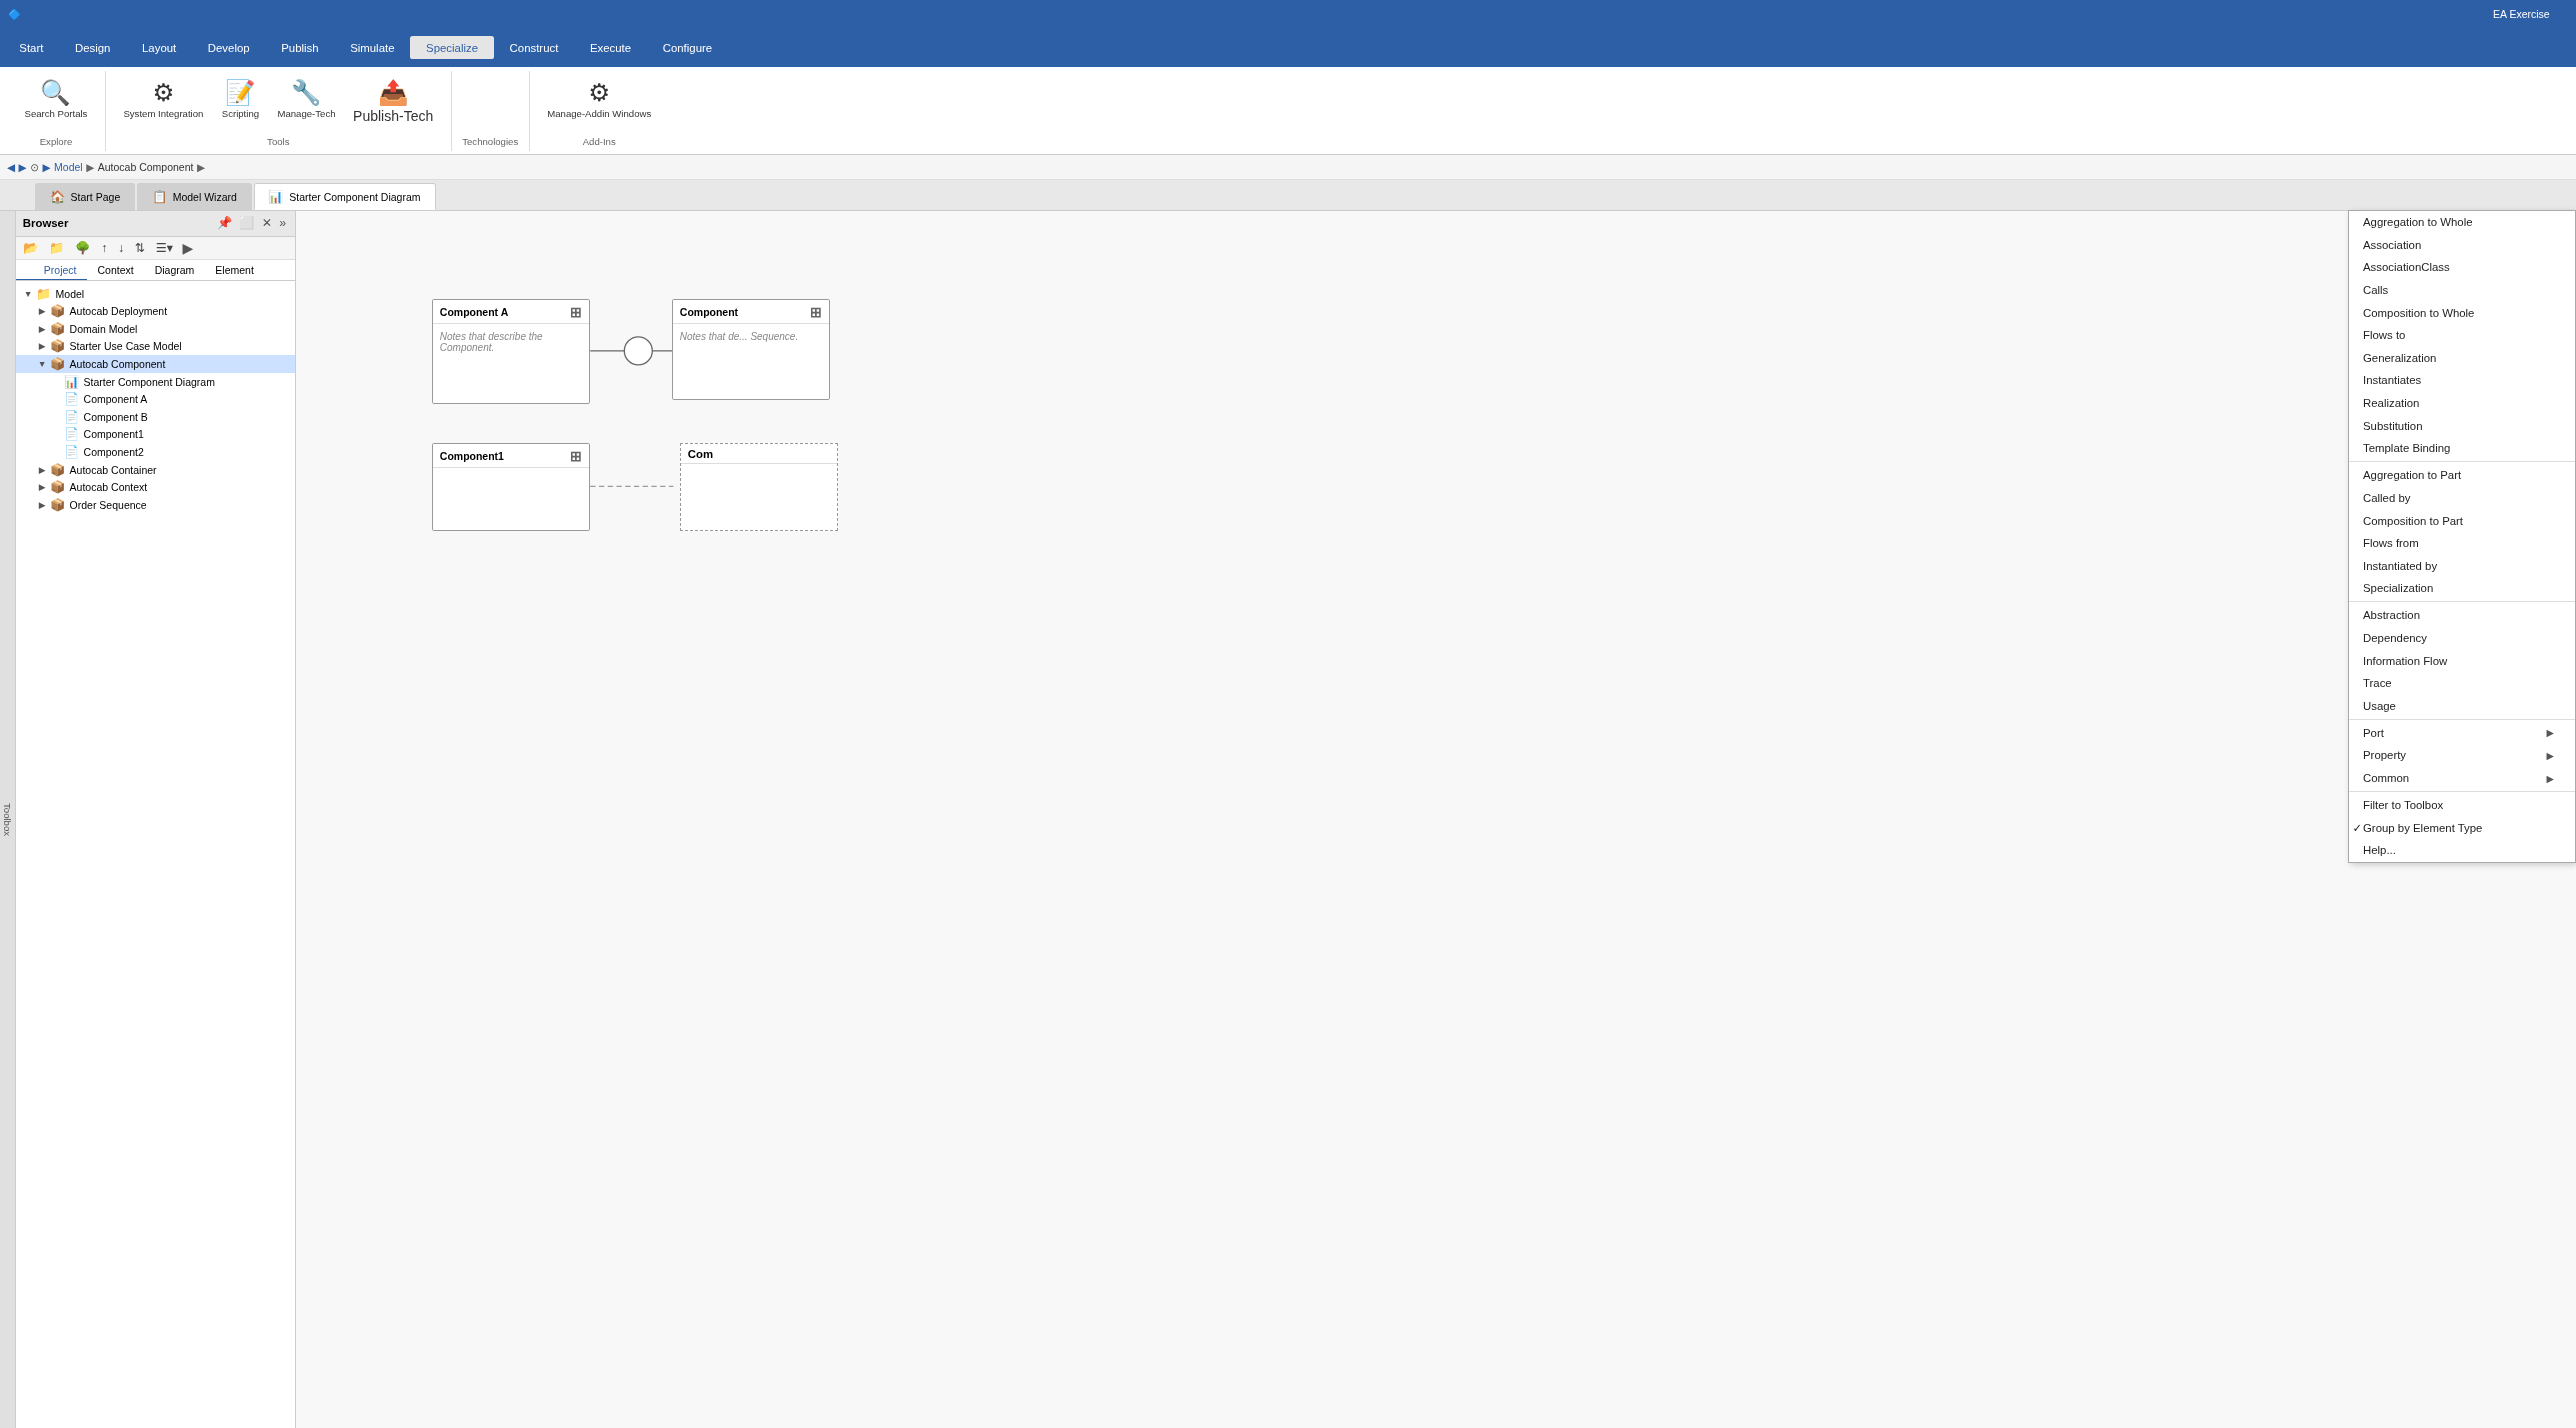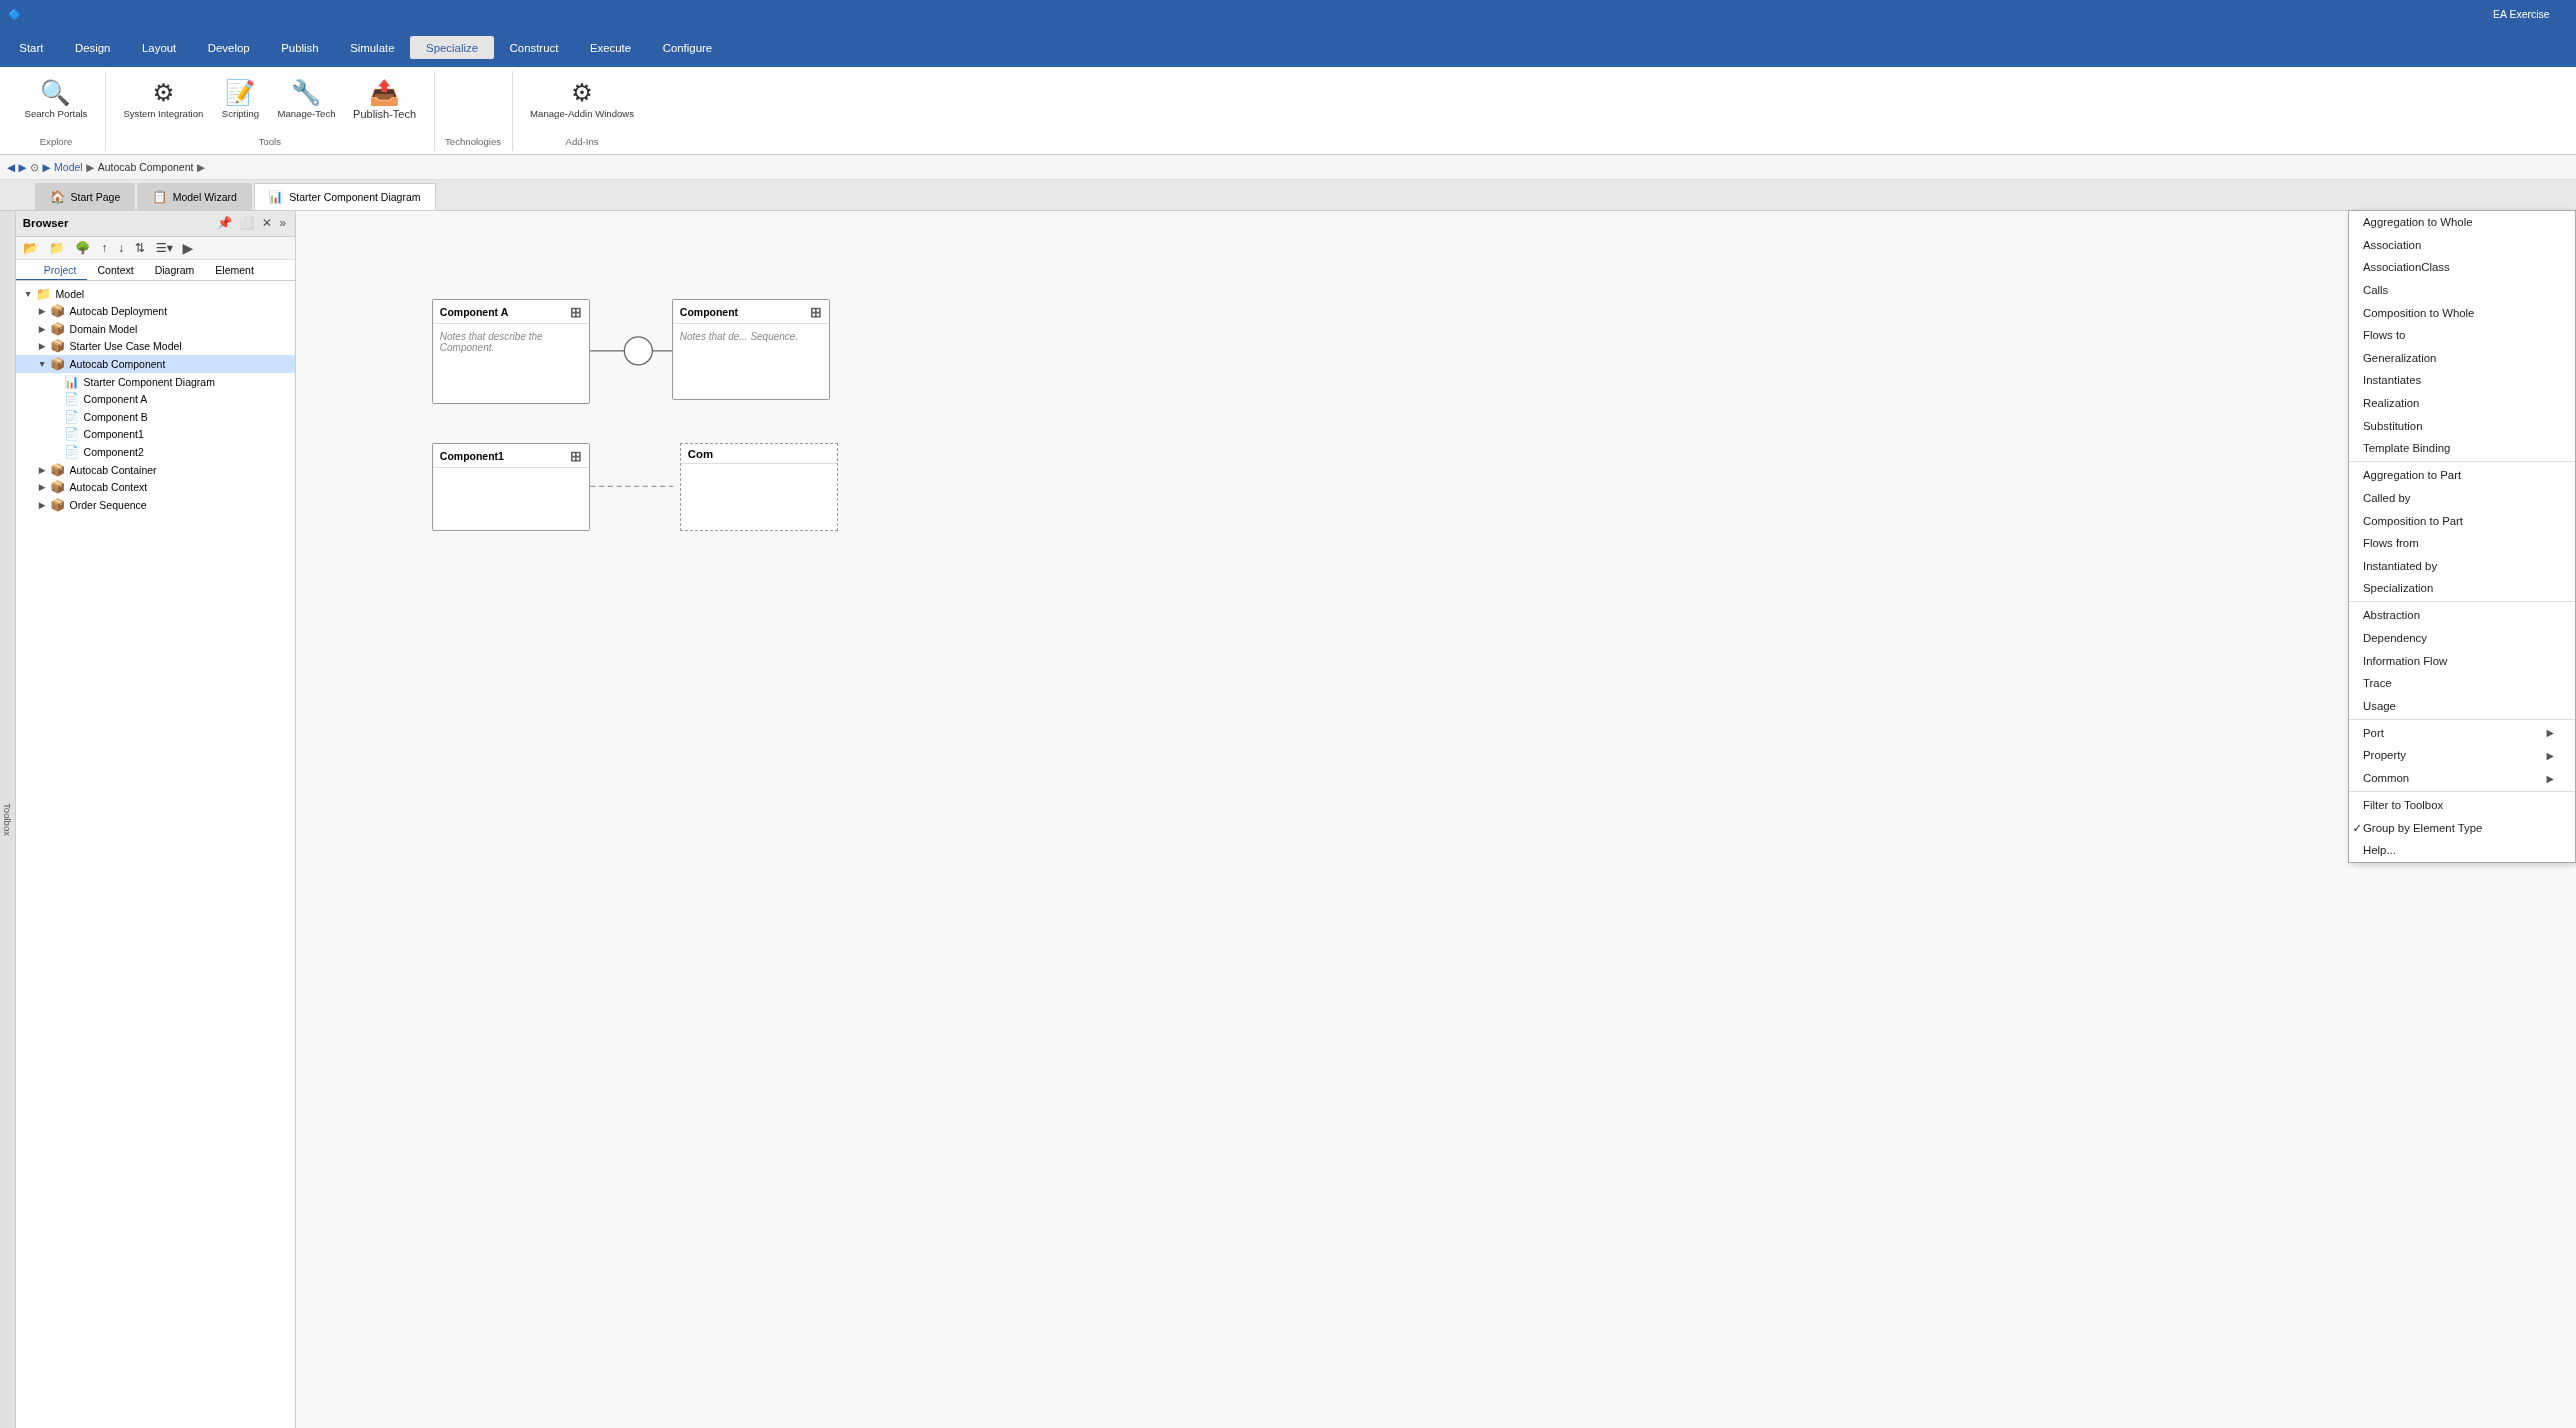--- a/index.html
+++ b/index.html
@@ -319,21 +319,21 @@
         <div class="ribbon-btn">
           <span class="ribbon-icon">📝</span>
           <span style="font-size:9.6px">Scripting</span>
         </div>
         <div class="ribbon-btn">
           <span class="ribbon-icon">🔧</span>
           <span style="font-size:9.6px">Manage-Tech</span>
         </div>
         <div class="ribbon-btn">
           <span class="ribbon-icon">📤</span>
-          <span style="font-size:11px">Publish-Tech</span>
+          <span style="font-size:14px">Publish-Tech</span>
         </div>
       </div>
       <div class="ribbon-group-label">Tools</div>
     </div>
     <div class="ribbon-group">
       <div class="ribbon-row"></div>
       <div class="ribbon-group-label">Technologies</div>
     </div>
     <div class="ribbon-group">
       <div class="ribbon-row">

